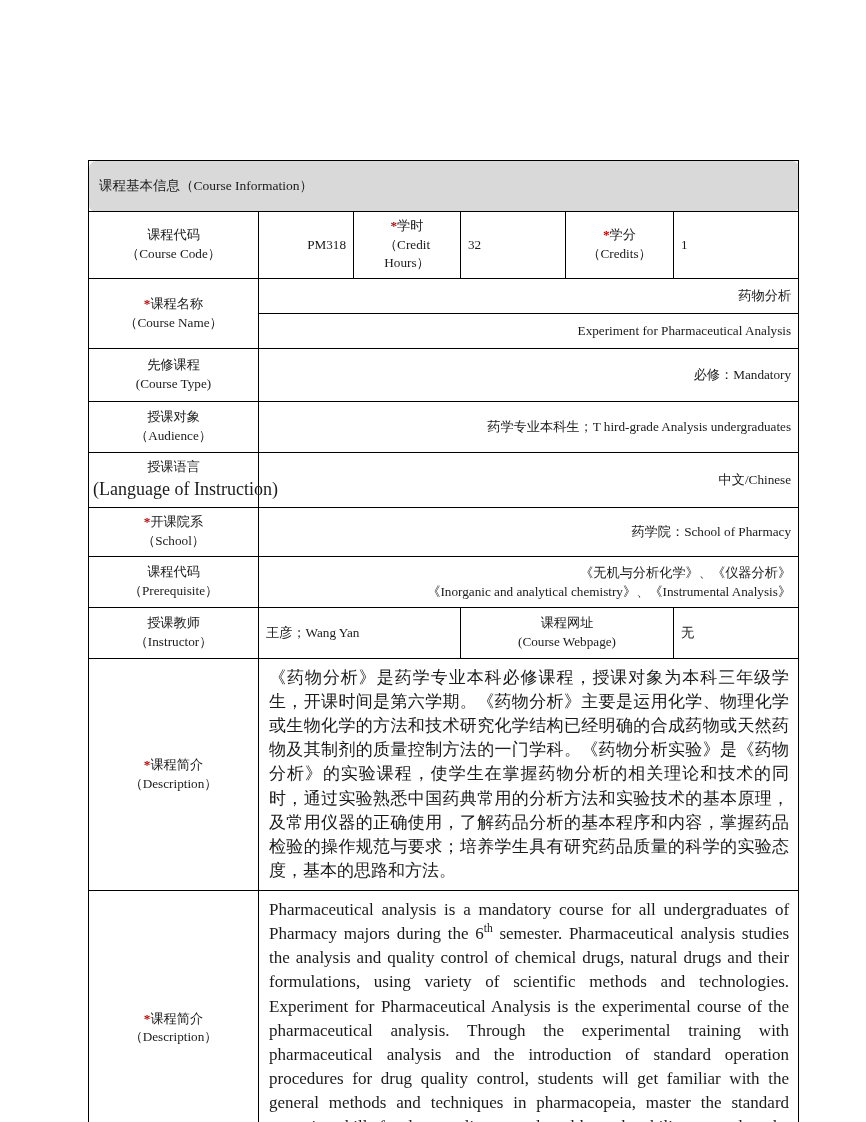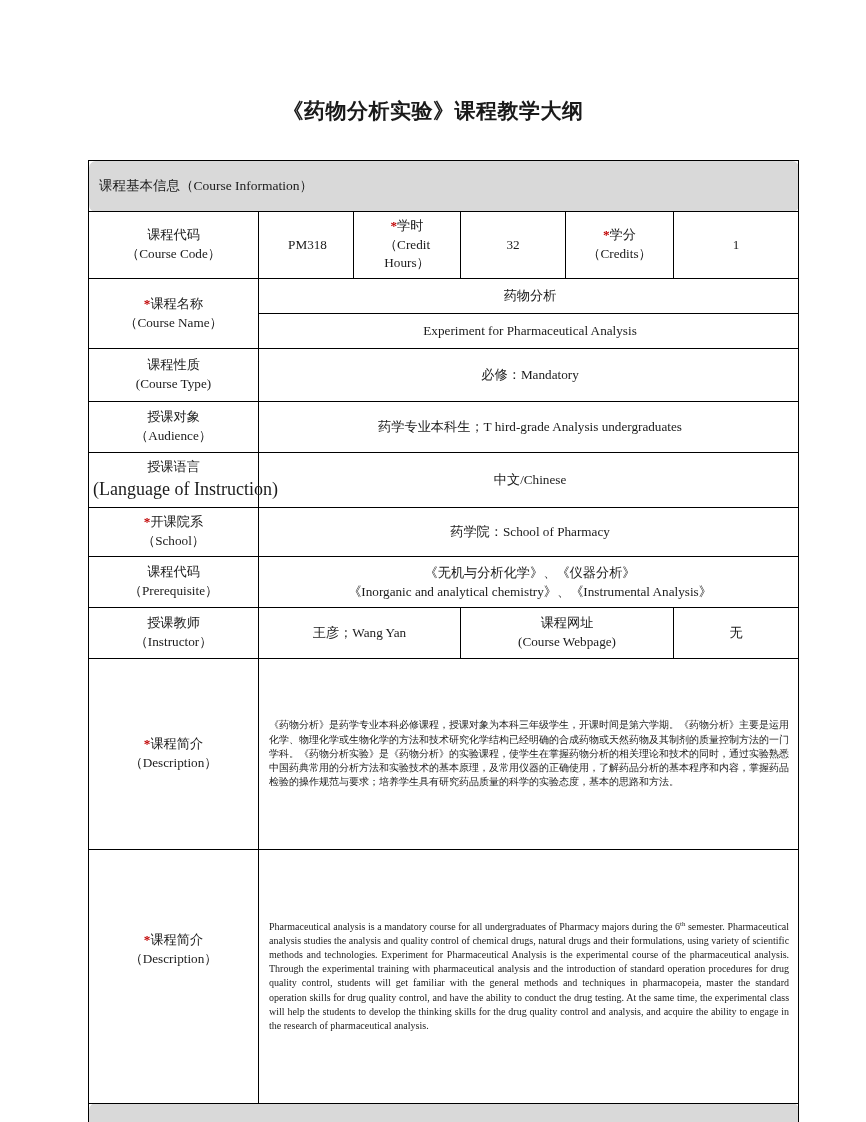--- a/index.html
+++ b/index.html
@@ -67,58 +67,57 @@
   .lbl {
     text-align: center;
     vertical-align: middle;
     line-height: 1.36;
     padding: 5px 4px !important;
   }
   .lbl .cn { display: block; white-space: nowrap; }
   .lbl .en { display: block; white-space: nowrap; }
 
   .val {
-    text-align: center;
+    text-align: right;
     padding-left: 10px !important;
   }
   .ctr {
-    text-align: center;
+    text-align: left;
   }
 
   .req {
     color: #c00000;
     font-weight: bold;
   }
 
   .para {
     text-align: justify;
     text-justify: inter-word;
     line-height: 1.52;
-    font-size: 10px;
+    font-size: 17px;
     padding: 7px 9px 7px 10px !important;
     vertical-align: middle;
   }
   .para-cn {
     text-indent: 0;
   }
   .para-en {
     text-align: justify;
   }
 
   .lbl-mid { vertical-align: middle; }
   .lbl-low { vertical-align: bottom; padding-bottom: 58px !important; }
 
   sup { font-size: 0.68em; vertical-align: super; line-height: 0; }
 </style>
 </head>
 <body>
 
 <div class="page">
 
-  <div class="doc-title">《药物分析实验》课程教学大纲</div>
 
   <div class="table-wrap">
     <table class="syllabus">
       <colgroup>
         <col style="width:170px">
         <col style="width:95px">
         <col style="width:107px">
         <col style="width:105px">
         <col style="width:108px">
         <col style="width:125px">
@@ -154,21 +153,21 @@
             <span class="en">（Course Name）</span>
           </td>
           <td class="val" colspan="5" style="height:26px">药物分析</td>
         </tr>
         <tr>
           <td class="val" colspan="5" style="height:26px">Experiment for Pharmaceutical Analysis</td>
         </tr>
 
         <tr>
           <td class="lbl" style="height:42px">
-            <span class="cn">课程性质</span>
+            <span class="cn">先修课程</span>
             <span class="en">(Course Type)</span>
           </td>
           <td class="val" colspan="5">必修：Mandatory</td>
         </tr>
 
         <tr>
           <td class="lbl" style="height:40px">
             <span class="cn">授课对象</span>
             <span class="en">（Audience）</span>
           </td>

